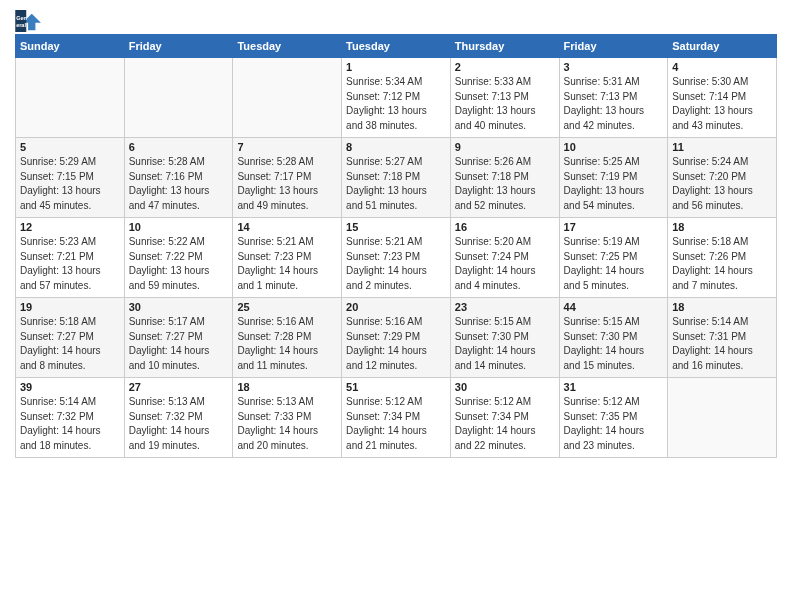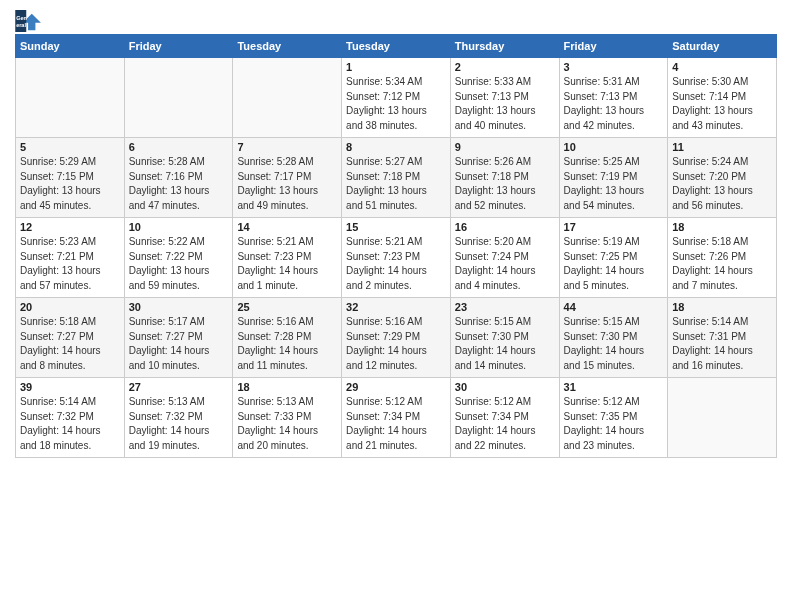--- a/index.html
+++ b/index.html
@@ -208,33 +208,33 @@
             <div class="day-number">17</div>
             <div class="day-info">Sunrise: 5:19 AM<br>Sunset: 7:25 PM<br>Daylight: 14 hours and 5 minutes.</div>
           </td>
           <td>
             <div class="day-number">18</div>
             <div class="day-info">Sunrise: 5:18 AM<br>Sunset: 7:26 PM<br>Daylight: 14 hours and 7 minutes.</div>
           </td>
         </tr>
         <tr>
           <td>
-            <div class="day-number">20</div>
+            <div class="day-number">19</div>
             <div class="day-info">Sunrise: 5:18 AM<br>Sunset: 7:27 PM<br>Daylight: 14 hours and 8 minutes.</div>
           </td>
           <td>
             <div class="day-number">30</div>
             <div class="day-info">Sunrise: 5:17 AM<br>Sunset: 7:27 PM<br>Daylight: 14 hours and 10 minutes.</div>
           </td>
           <td>
             <div class="day-number">25</div>
             <div class="day-info">Sunrise: 5:16 AM<br>Sunset: 7:28 PM<br>Daylight: 14 hours and 11 minutes.</div>
           </td>
           <td>
-            <div class="day-number">32</div>
+            <div class="day-number">20</div>
             <div class="day-info">Sunrise: 5:16 AM<br>Sunset: 7:29 PM<br>Daylight: 14 hours and 12 minutes.</div>
           </td>
           <td>
             <div class="day-number">23</div>
             <div class="day-info">Sunrise: 5:15 AM<br>Sunset: 7:30 PM<br>Daylight: 14 hours and 14 minutes.</div>
           </td>
           <td>
             <div class="day-number">44</div>
             <div class="day-info">Sunrise: 5:15 AM<br>Sunset: 7:30 PM<br>Daylight: 14 hours and 15 minutes.</div>
           </td>
@@ -250,21 +250,21 @@
           </td>
           <td>
             <div class="day-number">27</div>
             <div class="day-info">Sunrise: 5:13 AM<br>Sunset: 7:32 PM<br>Daylight: 14 hours and 19 minutes.</div>
           </td>
           <td>
             <div class="day-number">18</div>
             <div class="day-info">Sunrise: 5:13 AM<br>Sunset: 7:33 PM<br>Daylight: 14 hours and 20 minutes.</div>
           </td>
           <td>
-            <div class="day-number">29</div>
+            <div class="day-number">51</div>
             <div class="day-info">Sunrise: 5:12 AM<br>Sunset: 7:34 PM<br>Daylight: 14 hours and 21 minutes.</div>
           </td>
           <td>
             <div class="day-number">30</div>
             <div class="day-info">Sunrise: 5:12 AM<br>Sunset: 7:34 PM<br>Daylight: 14 hours and 22 minutes.</div>
           </td>
           <td>
             <div class="day-number">31</div>
             <div class="day-info">Sunrise: 5:12 AM<br>Sunset: 7:35 PM<br>Daylight: 14 hours and 23 minutes.</div>
           </td>

